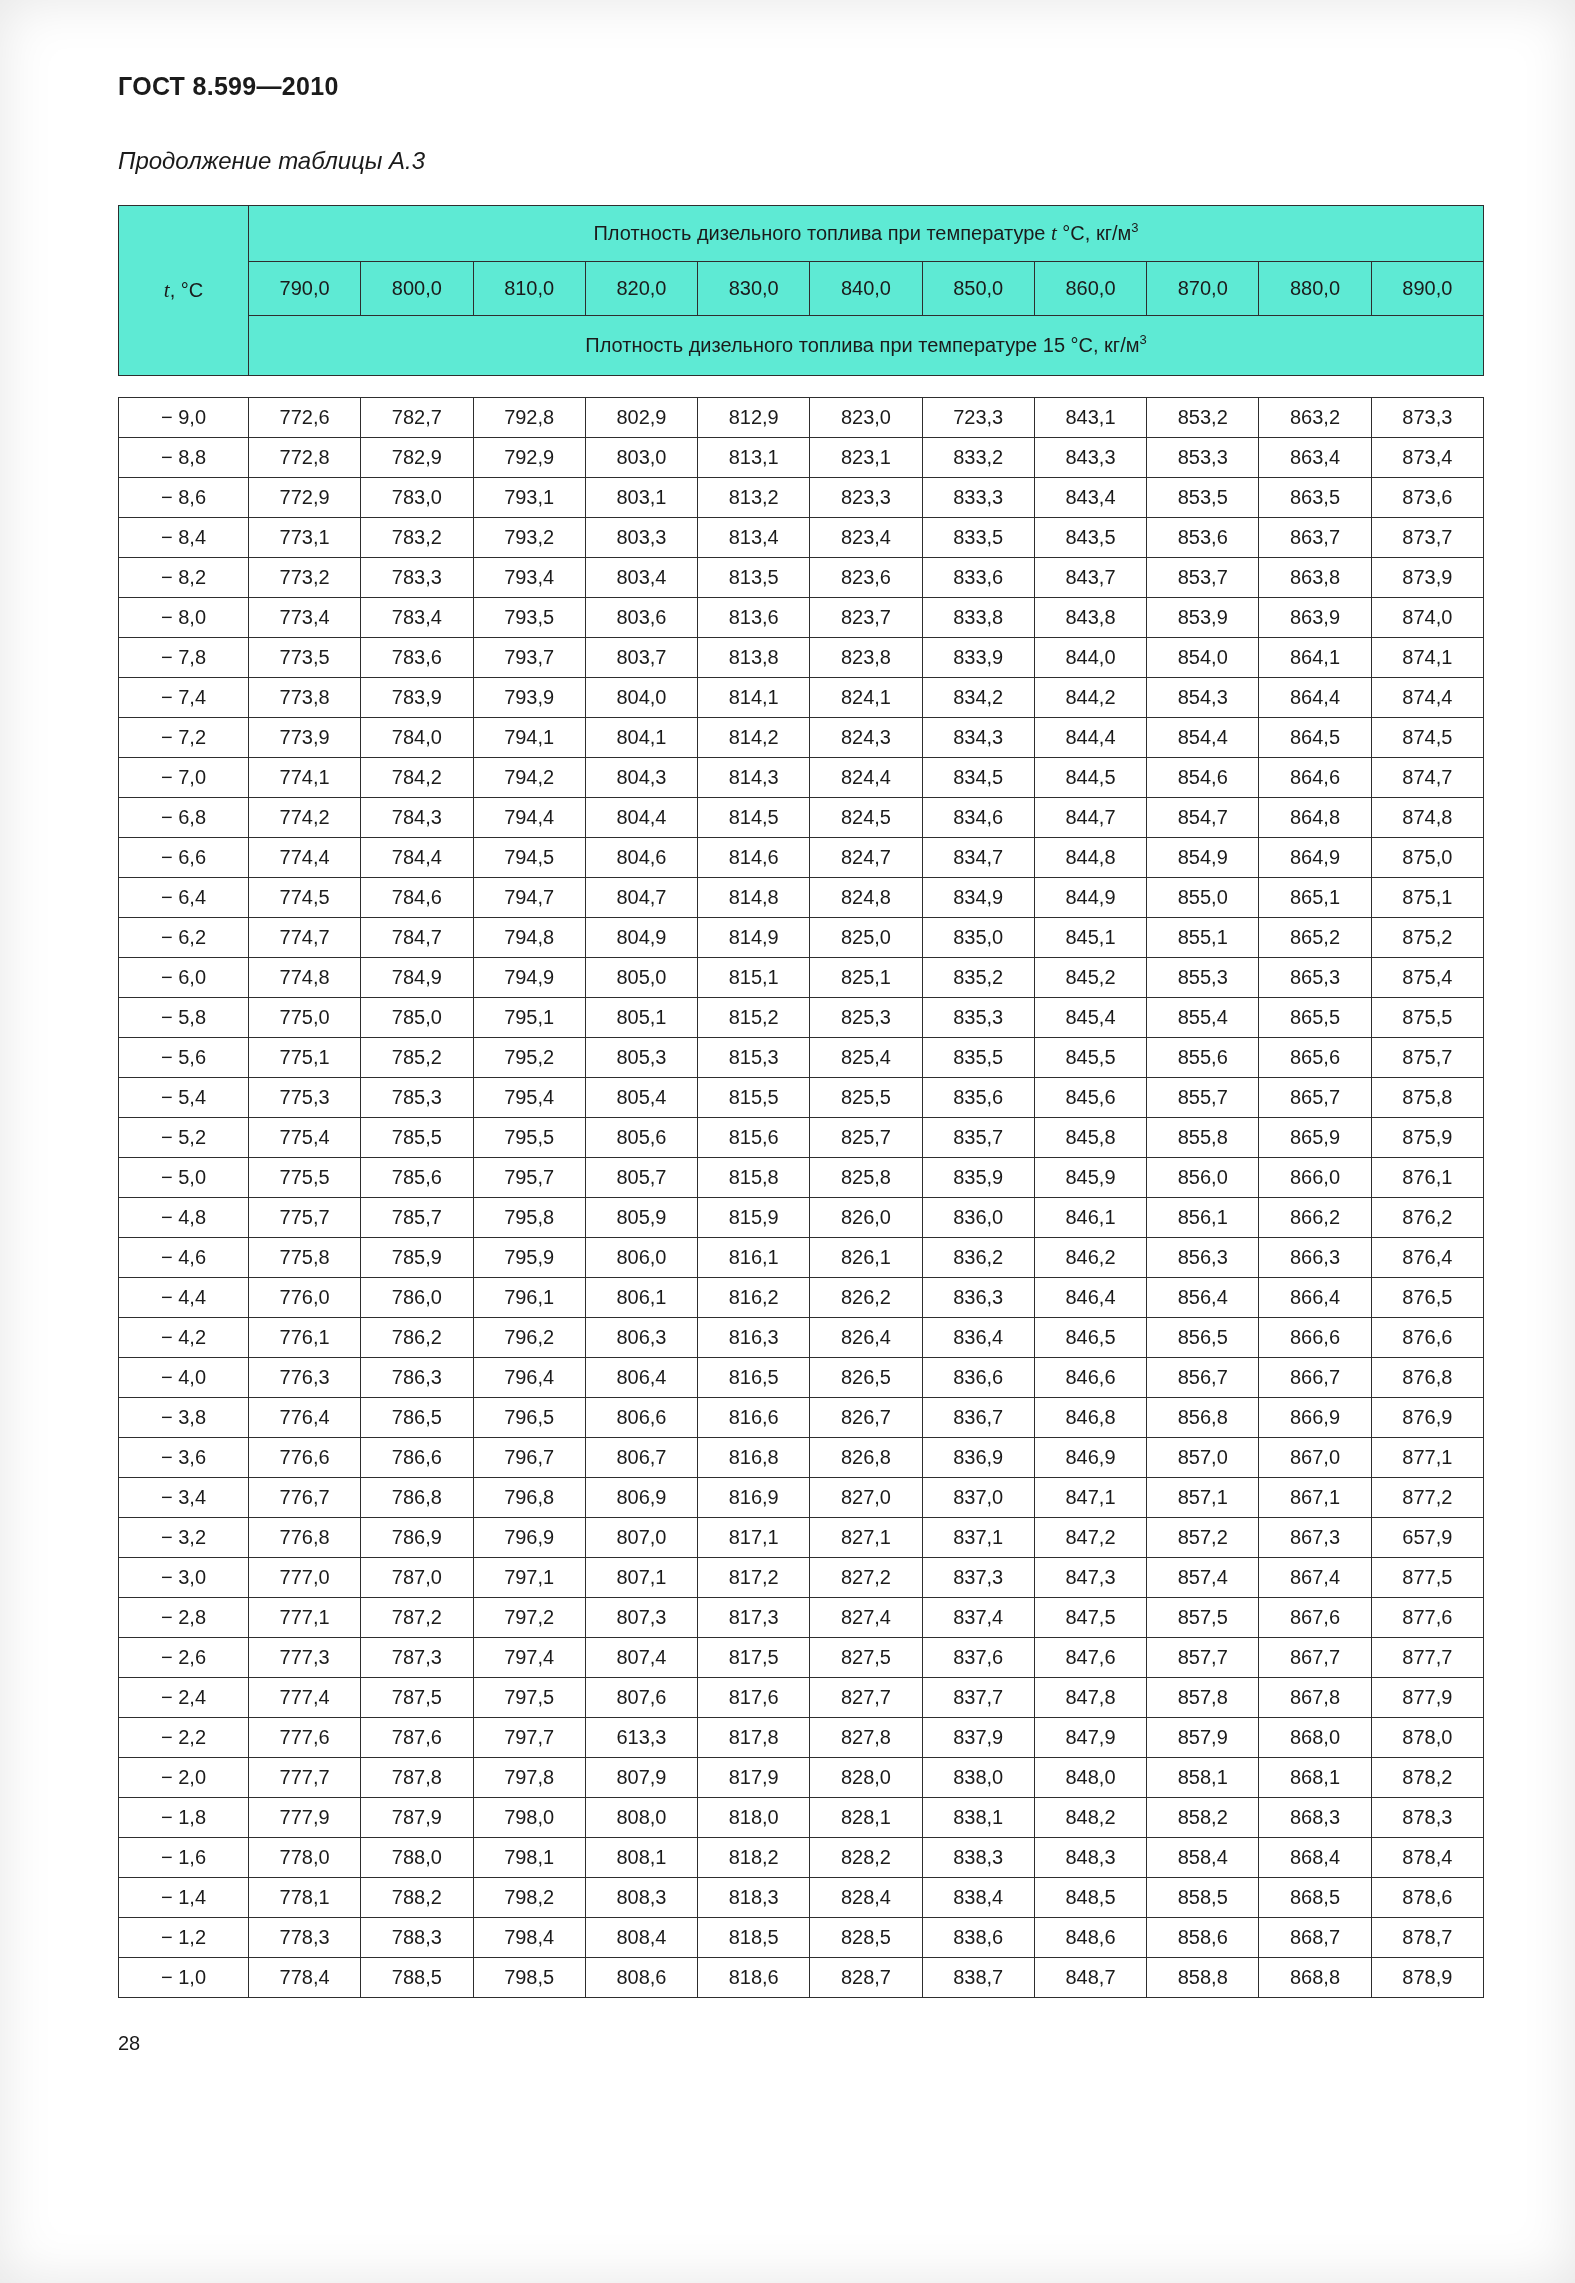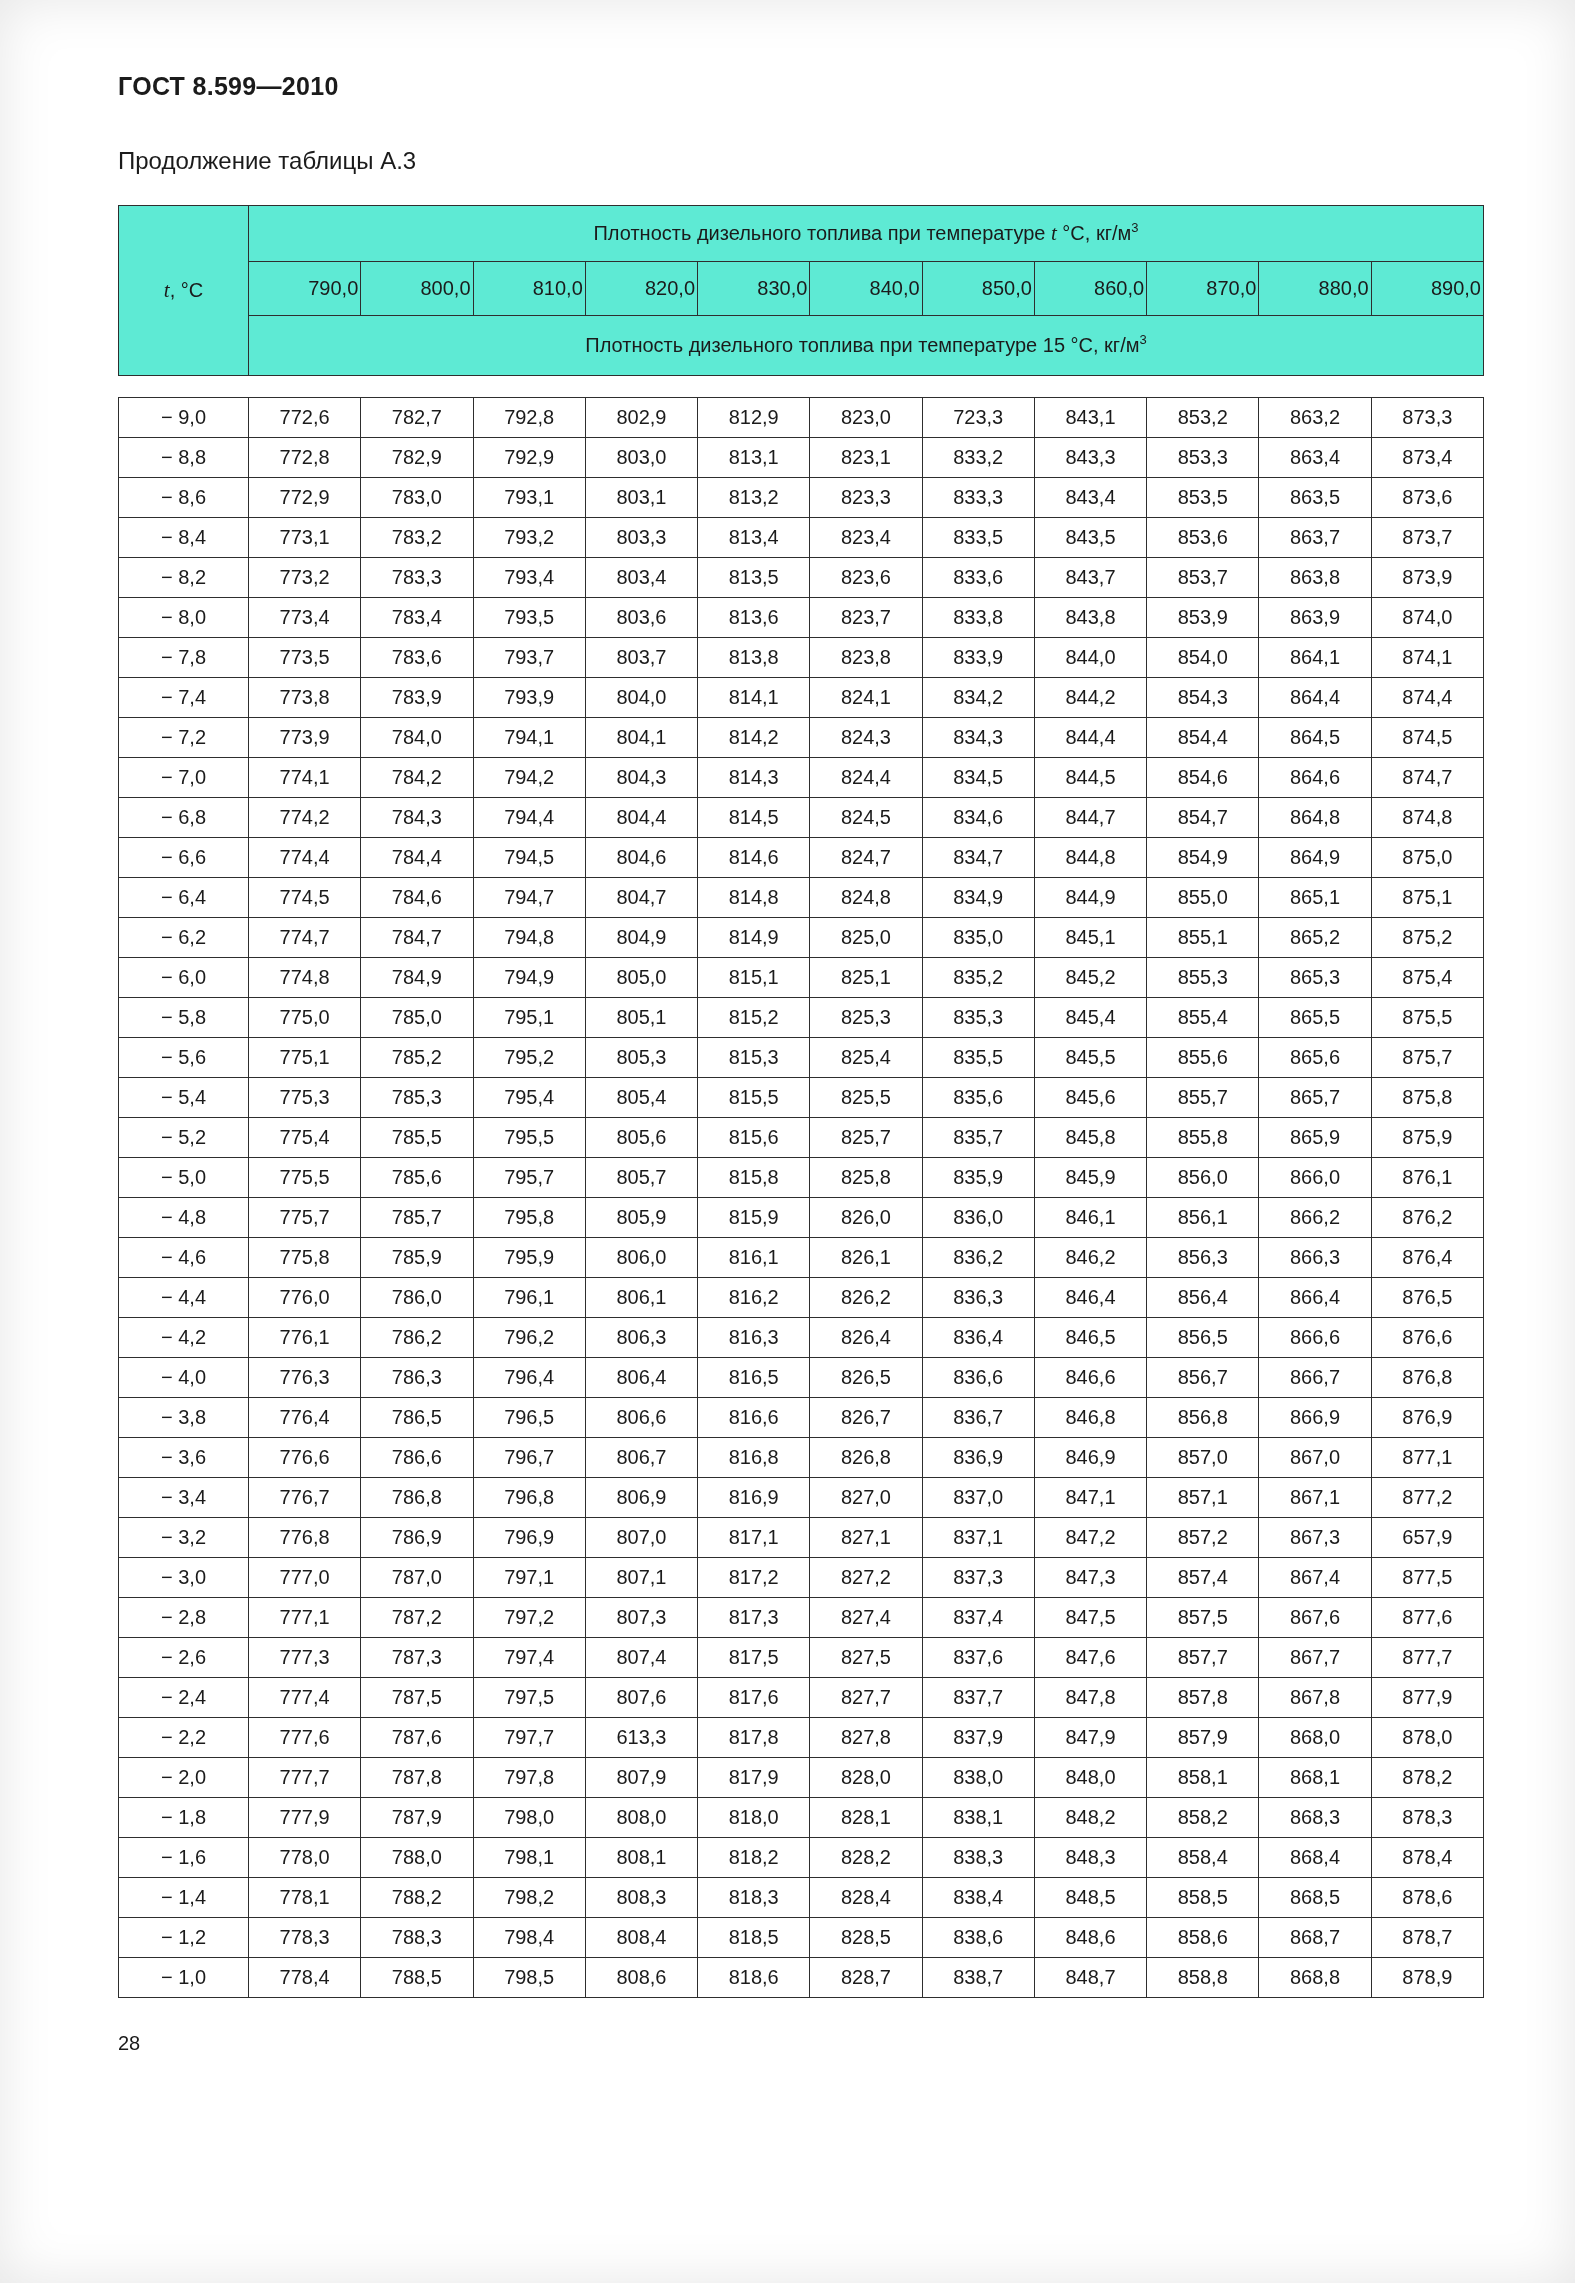--- a/index.html
+++ b/index.html
@@ -17,20 +17,21 @@
   .page-inner { padding:72px 92px 0 118px; }
 
   .doc-code {
     font-size:25px;
     font-weight:bold;
     letter-spacing:0.3px;
   }
   .table-caption {
     margin-top:46px;
     font-size:24px;
+    font-style:italic;
   }
 
   .tbl-wrap { margin-top:30px; width:1366px; }
 
   table {
     border-collapse:collapse;
     table-layout:fixed;
     width:100%;
   }
   col.col-t { width:130px; }
@@ -41,21 +42,21 @@
     vertical-align:middle;
     font-weight:normal;
     font-size:20px;
     padding:0 2px;
     white-space:nowrap;
     overflow:hidden;
   }
 
   .hdr-table td { background:#5eead4; }
   .hdr-row-top td { height:56px; font-size:20px; }
-  .hdr-row-densities td { height:54px;text-align:right; }
+  .hdr-row-densities td { height:54px; }
   .hdr-row-mid td { height:60px; }
   .corner-cell { font-size:20px; }
   .corner-cell i, .hdr-var { font-style:italic; font-family:"Liberation Serif", serif; font-size:21px; }
   sup { font-size:13px; vertical-align:super; line-height:0; }
 
   .body-table { margin-top:21px; }
   .body-table td { height:40px; }
 
   .page-number {
     margin-top:34px;

